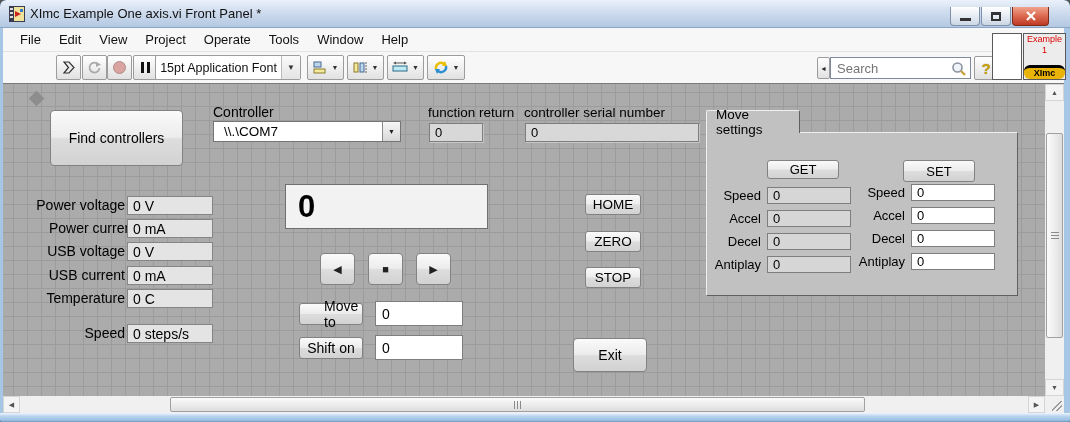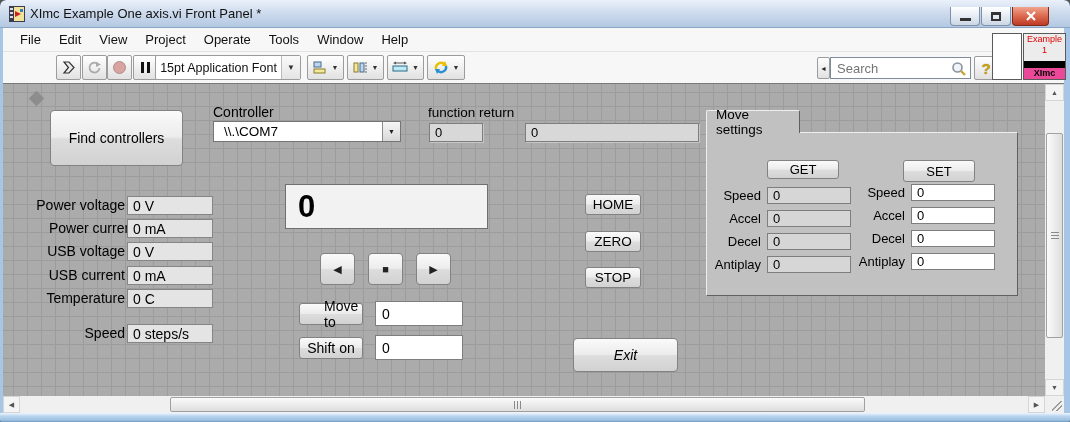--- a/index.html
+++ b/index.html
@@ -100,22 +100,22 @@
   .grip-v i{display:block;height:1px;width:8px;background:#8a8a8a;}
   .corner{background:#f0f0f0;}
   .rgrip{position:absolute;right:2px;bottom:2px;width:10px;height:10px;
     background:linear-gradient(135deg,transparent 45%,#9a9a9a 45%,#9a9a9a 55%,transparent 55%,transparent 70%,#9a9a9a 70%,#9a9a9a 80%,transparent 80%);}
 
   
   .white-pane{background:#fff;border:1px solid #5a5a5a;z-index:5;}
   .vi-icon{border:1px solid #5a5a5a;background:#ececec;z-index:5;display:flex;flex-direction:column;
     align-items:center;font-size:9px;line-height:11px;}
   .vi-icon .red{color:#e00000;}
-  .vi-icon .badge{margin-top:auto;width:100%;text-align:center;background:#ec4899;
-    border-top:7px solid #000000;color:#000;font-weight:bold;font-size:9px;line-height:11px;}
+  .vi-icon .badge{margin-top:auto;width:100%;text-align:center;background:#eab308;
+    border-top:3px solid #000000;color:#000;font-weight:bold;font-size:9px;line-height:11px;border-radius:6px;}
   .helpq{font-weight:bold;font-size:15px;color:#cfa400;text-shadow:0 0 1px #6a6a6a;}
 </style>
 </head>
 <body>
 
 <div class="win">
 
   <div class="a titlebar">
     <svg class="a" style="left:9px;top:6px" width="16" height="16">
       <rect x="0" y="0" width="16" height="16" fill="#3c3c50"></rect>
@@ -238,20 +238,21 @@
 
     <div class="a lbl" style="left:210px;top:20px;">Controller</div>
     <div class="a combo" style="left:210px;top:37px;width:188px;height:21px;">
       <span class="val">\\.\COM7</span>
       <span class="cbtn">▼</span>
     </div>
 
     <div class="a lbl" style="left:425px;top:21px;font-size:13.5px;">function return</div>
     <div class="a ind2" style="left:426px;top:39px;width:54px;height:19px;">0</div>
 
+    <div class="a lbl" style="left:521px;top:21px;font-size:13.5px;">controller serial number</div>
     <div class="a ind2" style="left:522px;top:39px;width:174px;height:19px;">0</div>
 
     <div class="a lbl lbl-r" style="left:10px;top:113px;width:112px;">Power voltage</div>
     <div class="a ind" style="left:124px;top:112px;width:86px;height:19px;">0 V</div>
     <div class="a lbl lbl-r" style="left:10px;top:136px;width:112px;padding-left:36px;">Power current</div>
     <div class="a ind" style="left:124px;top:135px;width:86px;height:19px;">0 mA</div>
     <div class="a lbl lbl-r" style="left:10px;top:159px;width:112px;">USB voltage</div>
     <div class="a ind" style="left:124px;top:158px;width:86px;height:19px;">0 V</div>
     <div class="a lbl lbl-r" style="left:10px;top:183px;width:112px;">USB current</div>
     <div class="a ind" style="left:124px;top:182px;width:86px;height:19px;">0 mA</div>
@@ -273,21 +274,21 @@
     </div>
 
     <div class="a btn" style="left:296px;top:219px;width:64px;height:22px;padding-left:24px;">Move to</div>
     <input class="a ctl" style="left: 372px; top: 217px; width: 88px; height: 25px;" type="text" value="0">
     <div class="a btn" style="left:296px;top:253px;width:64px;height:22px;">Shift on</div>
     <input class="a ctl" style="left: 372px; top: 251px; width: 88px; height: 25px;" type="text" value="0">
 
     <div class="a btn" style="left:582px;top:110px;width:56px;height:21px;font-size:13.5px;">HOME</div>
     <div class="a btn" style="left:582px;top:147px;width:56px;height:21px;font-size:13.5px;">ZERO</div>
     <div class="a btn" style="left:582px;top:183px;width:56px;height:21px;font-size:13.5px;">STOP</div>
-    <div class="a btn btn-big" style="left:570px;top:254px;width:105px;height:34px;font-style:italic;">Exit</div>
+    <div class="a btn btn-big" style="left:570px;top:254px;width:74px;height:34px;">Exit</div>
 
     <div class="a ms-tab" style="left:703px;top:26px;width:94px;height:23px;">Move settings</div>
     <div class="a ms-panel" style="left:703px;top:48px;width:312px;height:164px;">
       <div class="ms-btn btn" style="left:60px;top:27px;width:72px;height:19px;">GET</div>
       <div class="ms-btn btn" style="left:196px;top:27px;width:72px;height:22px;">SET</div>
 
       <div class="ms-lbl" style="left:0px;top:54px;width:54px;">Speed</div>
       <div class="ms-ind" style="left:60px;top:54px;width:84px;height:17px;">0</div>
       <div class="ms-lbl" style="left:0px;top:77px;width:54px;">Accel</div>
       <div class="ms-ind" style="left:60px;top:77px;width:84px;height:17px;">0</div>

